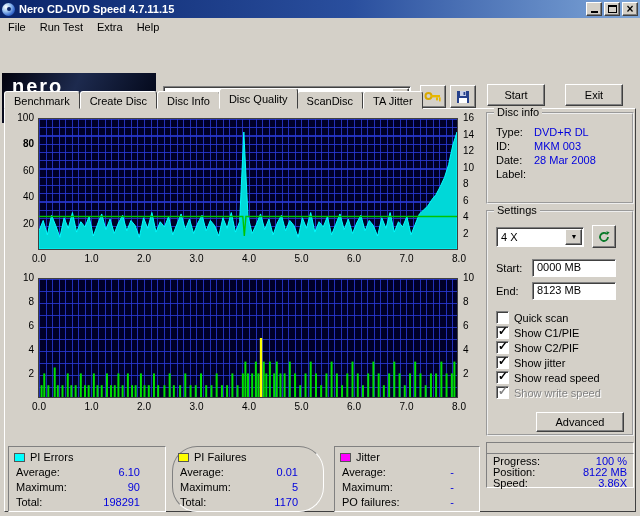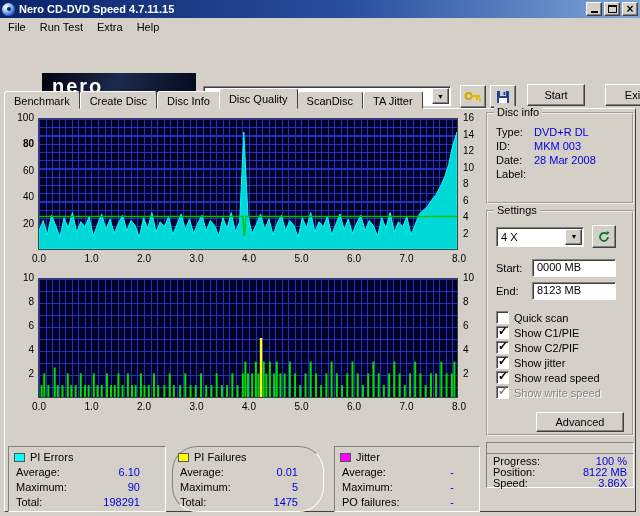--- a/index.html
+++ b/index.html
@@ -23,21 +23,21 @@
     border-color:#ffffff #404040 #404040 #ffffff; box-shadow:inset -1px -1px 0 #808080;
     margin-left:2px; display:flex; align-items:center; justify-content:center; flex:0 0 auto; }
   .glyph-min { width:7px; height:2px; background:#000; margin-top:6px; }
   .glyph-max { width:9px; height:8px; border:1px solid #000; border-top-width:2px; }
   .glyph-x { font-size:12px; font-weight:bold; line-height:10px; }
   
   .menubar { position:absolute; left:0; top:18px; width:640px; height:18px;
     display:flex; align-items:center; padding-left:1px; }
   .menu-item { padding:2px 7px; }
   
-  .toolbar { position:absolute; left:0; top:36px; width:560px; height:52px;margin-left:40px; }
+  .toolbar { position:absolute; left:0; top:36px; width:560px; height:52px; }
   .logo { position:absolute; left:2px; top:37px; width:154px; height:50px;
     background:linear-gradient(115deg,#02020e 0%,#1d2a4e 45%,#000414 100%);
     overflow:hidden; }
   .logo-nero { position:absolute; left:10px; top:2px; color:#fff; font-weight:bold;
     font-size:20px; letter-spacing:2px; }
   .logo-swoosh { position:absolute; left:8px; top:12px; width:58px; height:12px;
     border-bottom:3px solid #cc1414; border-radius:50%; }
   .logo-product { position:absolute; left:10px; top:29px; font-style:italic; font-weight:bold;
     font-size:13px; color:#dfe6ff; letter-spacing:1px; text-shadow:1px 1px 0 #000; }
   .combo { position:absolute; left:163px; top:50px; width:248px; height:20px; background:#fff;
@@ -383,21 +383,21 @@
   <div class="stat-row">
       <span class="lbl">Average:</span>
       <span class="val">0.01</span>
     </div>
   <div class="stat-row">
       <span class="lbl">Maximum:</span>
       <span class="val">5</span>
     </div>
   <div class="stat-row">
       <span class="lbl">Total:</span>
-      <span class="val">1475</span>
+      <span class="val">1170</span>
     </div>
 </div>
 
 <div class="sunken-panel stat-panel" style="left:334px; width:146px;">
   <div class="stat-head">
     <span class="swatch" style="background:#FF00FF;"></span>
     <span>Jitter</span>
   </div>
   <div class="stat-row">
       <span class="lbl">Average:</span>

